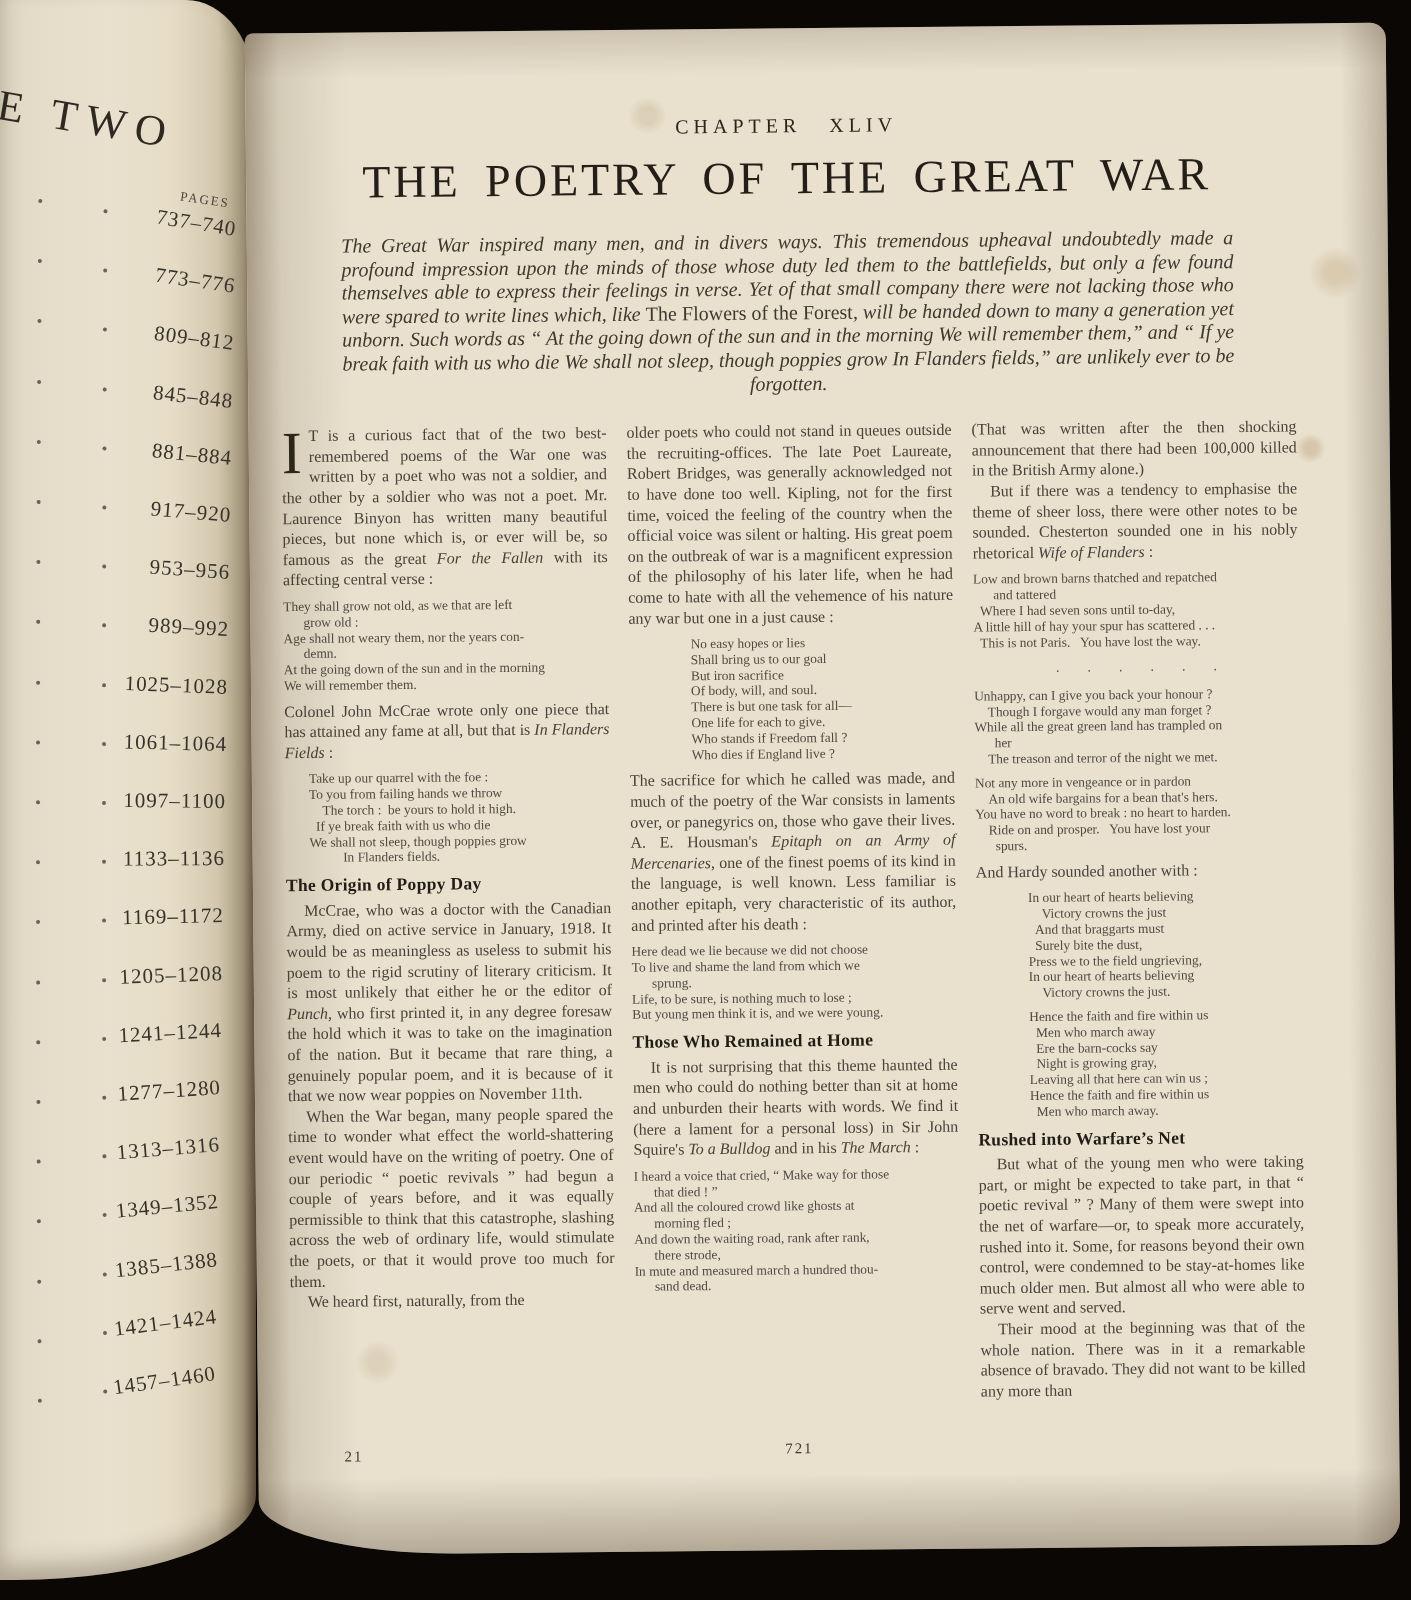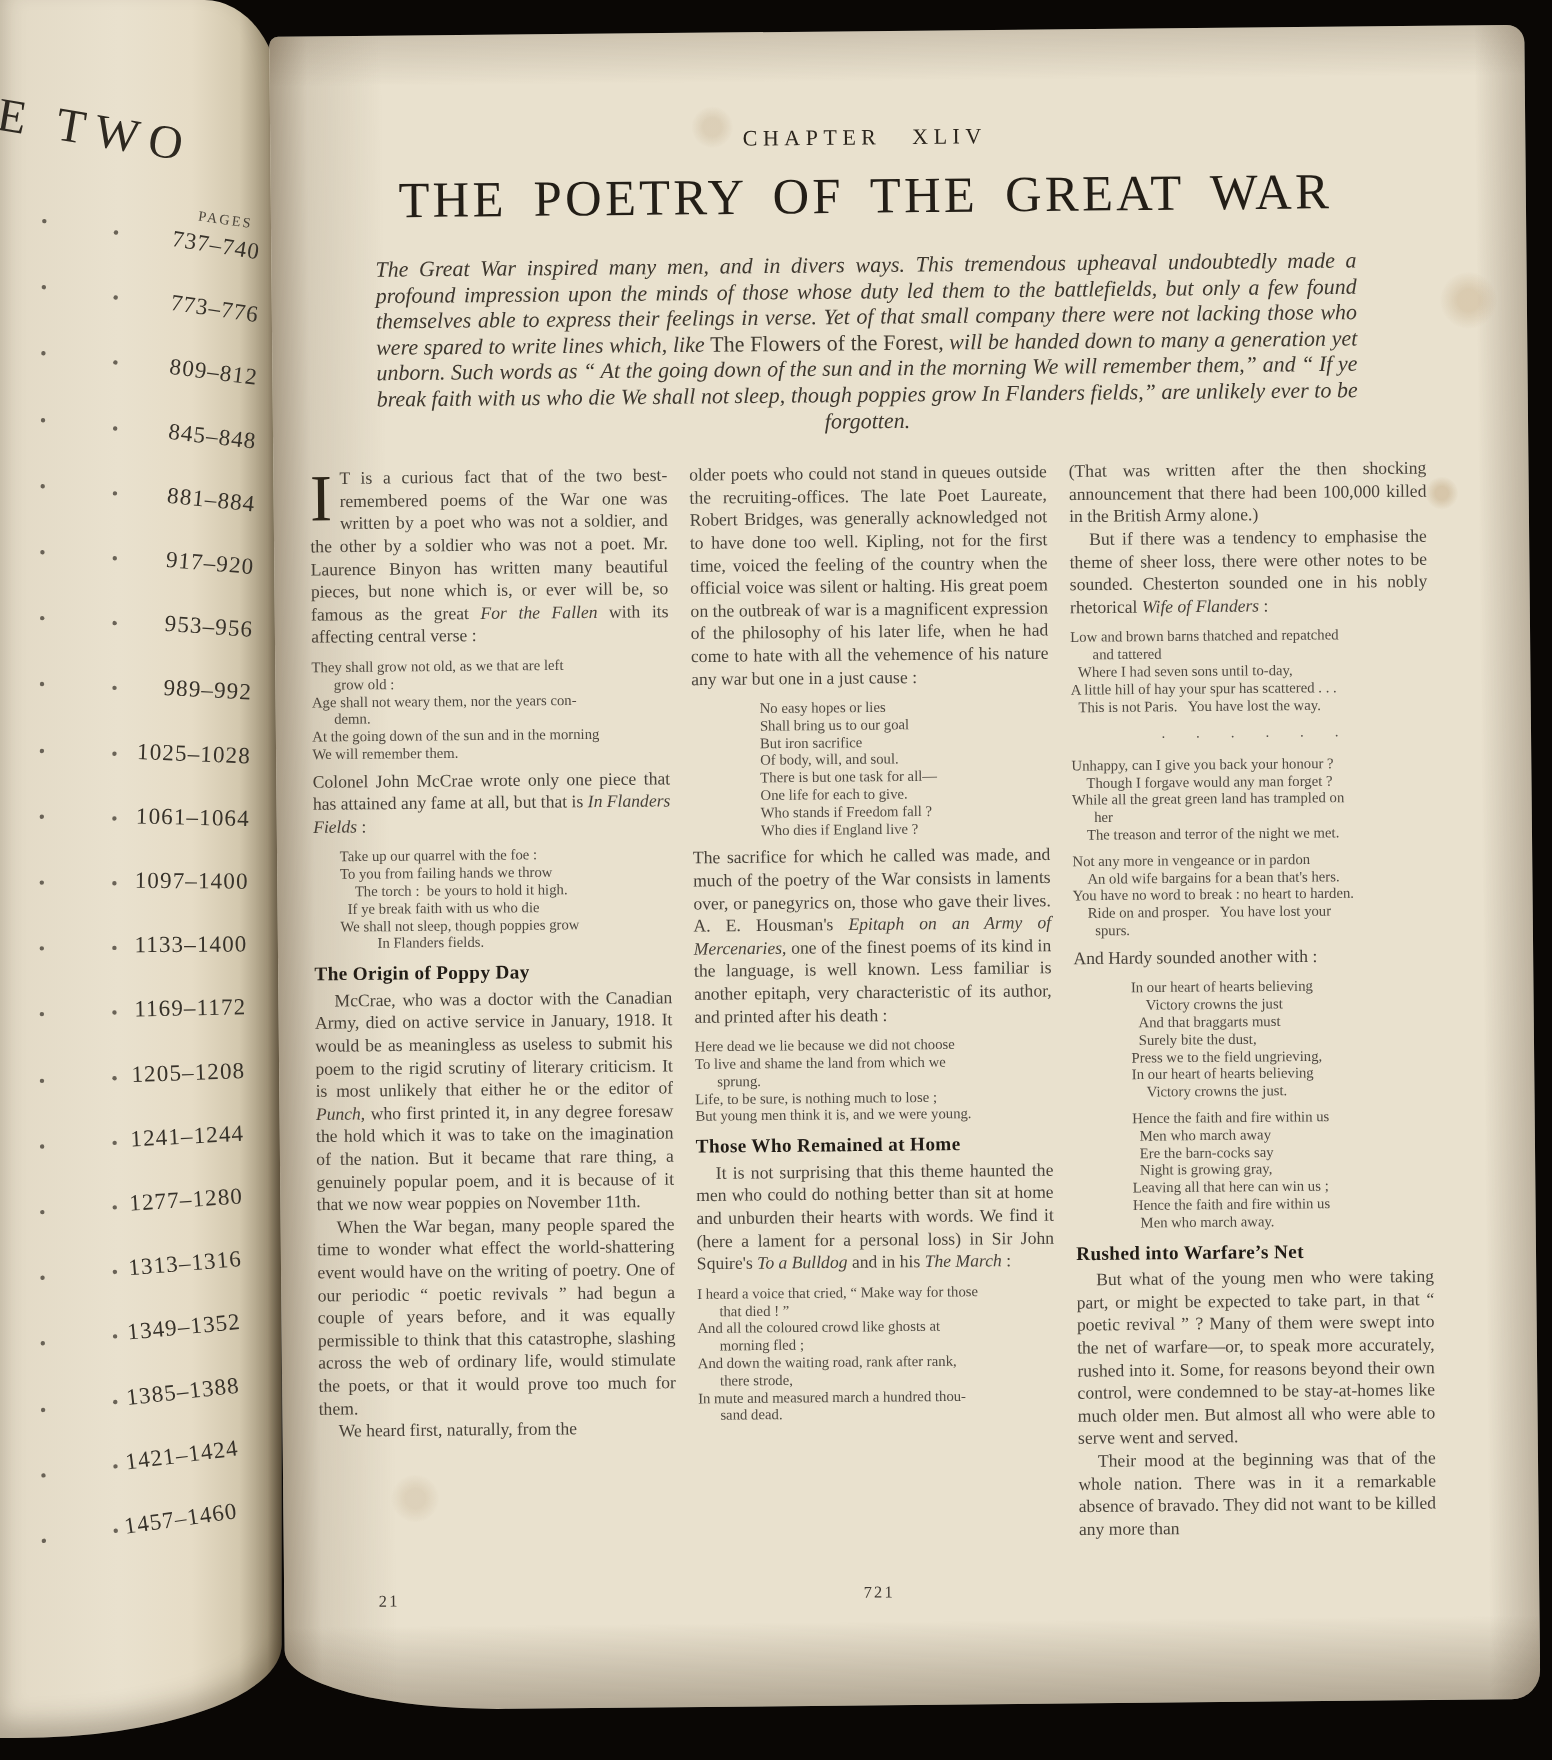--- a/index.html
+++ b/index.html
@@ -105,22 +105,22 @@
         <div class="toc-row" style="top: 217px; right: 20px; transform: rotate(9deg);"><span class="toc-dot d1"></span><span class="toc-dot d2"></span><span class="toc-range">737–740</span></div>
         <div class="toc-row" style="top: 274.2px; right: 21px; transform: rotate(8.15deg);"><span class="toc-dot d1"></span><span class="toc-dot d2"></span><span class="toc-range">773–776</span></div>
         <div class="toc-row" style="top: 331.4px; right: 22px; transform: rotate(7.3deg);"><span class="toc-dot d1"></span><span class="toc-dot d2"></span><span class="toc-range">809–812</span></div>
         <div class="toc-row" style="top: 388.6px; right: 23px; transform: rotate(6.45deg);"><span class="toc-dot d1"></span><span class="toc-dot d2"></span><span class="toc-range">845–848</span></div>
         <div class="toc-row" style="top: 445.8px; right: 24px; transform: rotate(5.6deg);"><span class="toc-dot d1"></span><span class="toc-dot d2"></span><span class="toc-range">881–884</span></div>
         <div class="toc-row" style="top: 503px; right: 25px; transform: rotate(4.75deg);"><span class="toc-dot d1"></span><span class="toc-dot d2"></span><span class="toc-range">917–920</span></div>
         <div class="toc-row" style="top: 560.2px; right: 26px; transform: rotate(3.9deg);"><span class="toc-dot d1"></span><span class="toc-dot d2"></span><span class="toc-range">953–956</span></div>
         <div class="toc-row" style="top: 617.4px; right: 27px; transform: rotate(3.05deg);"><span class="toc-dot d1"></span><span class="toc-dot d2"></span><span class="toc-range">989–992</span></div>
         <div class="toc-row" style="top: 674.6px; right: 28px; transform: rotate(2.2deg);"><span class="toc-dot d1"></span><span class="toc-dot d2"></span><span class="toc-range">1025–1028</span></div>
         <div class="toc-row" style="top: 731.8px; right: 29px; transform: rotate(1.35deg);"><span class="toc-dot d1"></span><span class="toc-dot d2"></span><span class="toc-range">1061–1064</span></div>
-        <div class="toc-row" style="top: 789px; right: 30px; transform: rotate(0.5deg);"><span class="toc-dot d1"></span><span class="toc-dot d2"></span><span class="toc-range">1097–1400</span></div>
-        <div class="toc-row" style="top: 846.2px; right: 31px; transform: rotate(-0.35deg);"><span class="toc-dot d1"></span><span class="toc-dot d2"></span><span class="toc-range">1133–1400</span></div>
+        <div class="toc-row" style="top: 789px; right: 30px; transform: rotate(0.5deg);"><span class="toc-dot d1"></span><span class="toc-dot d2"></span><span class="toc-range">1097–1100</span></div>
+        <div class="toc-row" style="top: 846.2px; right: 31px; transform: rotate(-0.35deg);"><span class="toc-dot d1"></span><span class="toc-dot d2"></span><span class="toc-range">1133–1136</span></div>
         <div class="toc-row" style="top: 903.4px; right: 32px; transform: rotate(-1.2deg);"><span class="toc-dot d1"></span><span class="toc-dot d2"></span><span class="toc-range">1169–1172</span></div>
         <div class="toc-row" style="top: 960.6px; right: 33px; transform: rotate(-2.05deg);"><span class="toc-dot d1"></span><span class="toc-dot d2"></span><span class="toc-range">1205–1208</span></div>
         <div class="toc-row" style="top: 1017.8px; right: 34px; transform: rotate(-2.9deg);"><span class="toc-dot d1"></span><span class="toc-dot d2"></span><span class="toc-range">1241–1244</span></div>
         <div class="toc-row" style="top: 1075px; right: 35px; transform: rotate(-3.75deg);"><span class="toc-dot d1"></span><span class="toc-dot d2"></span><span class="toc-range">1277–1280</span></div>
         <div class="toc-row" style="top: 1132.2px; right: 36px; transform: rotate(-4.6deg);"><span class="toc-dot d1"></span><span class="toc-dot d2"></span><span class="toc-range">1313–1316</span></div>
         <div class="toc-row" style="top: 1189.4px; right: 37px; transform: rotate(-5.45deg);"><span class="toc-dot d1"></span><span class="toc-dot d2"></span><span class="toc-range">1349–1352</span></div>
         <div class="toc-row" style="top: 1246.6px; right: 38px; transform: rotate(-6.3deg);"><span class="toc-dot d1"></span><span class="toc-dot d2"></span><span class="toc-range">1385–1388</span></div>
         <div class="toc-row" style="top: 1303.8px; right: 39px; transform: rotate(-7.15deg);"><span class="toc-dot d1"></span><span class="toc-dot d2"></span><span class="toc-range">1421–1424</span></div>
         <div class="toc-row" style="top: 1361px; right: 40px; transform: rotate(-8deg);"><span class="toc-dot d1"></span><span class="toc-dot d2"></span><span class="toc-range">1457–1460</span></div>
       </div>

